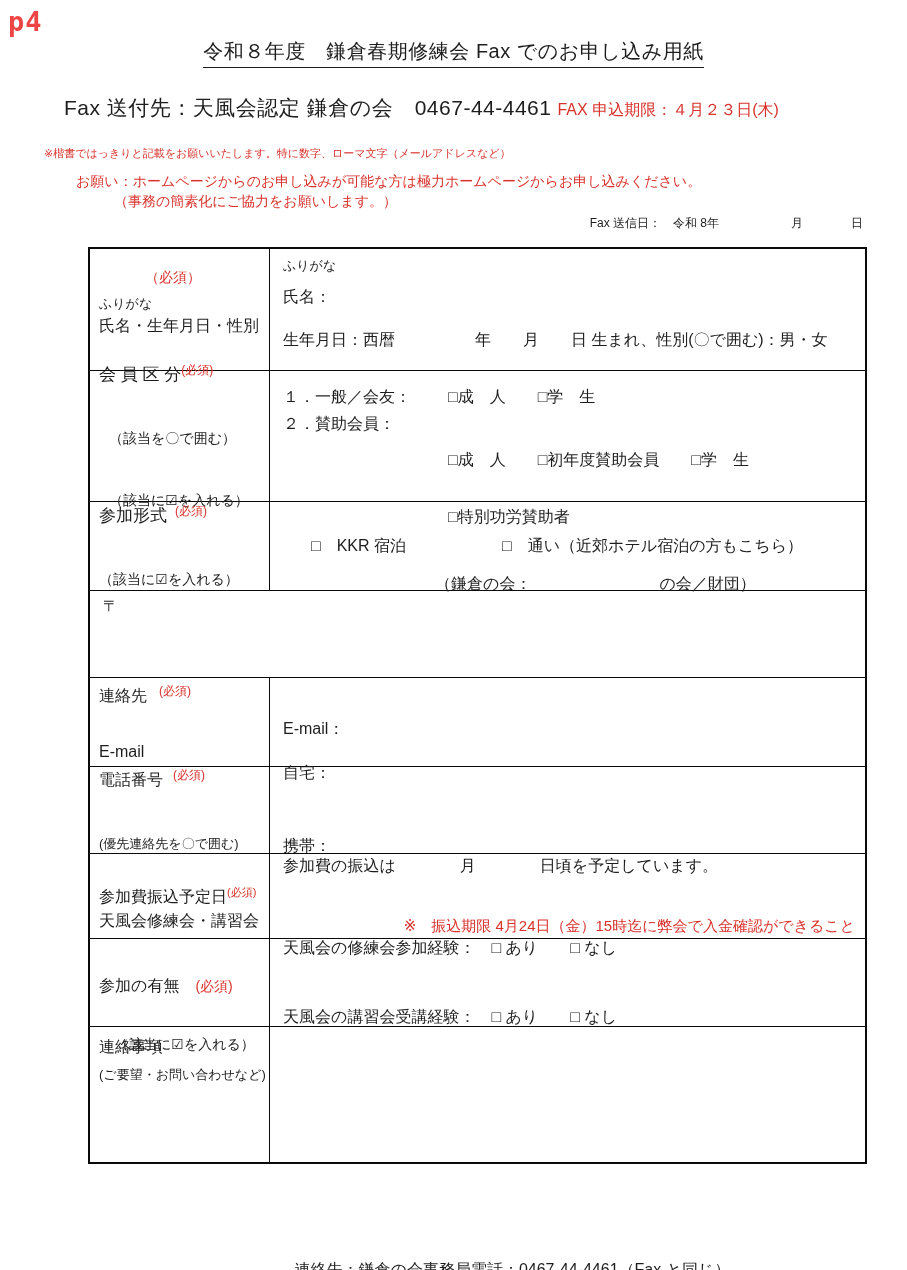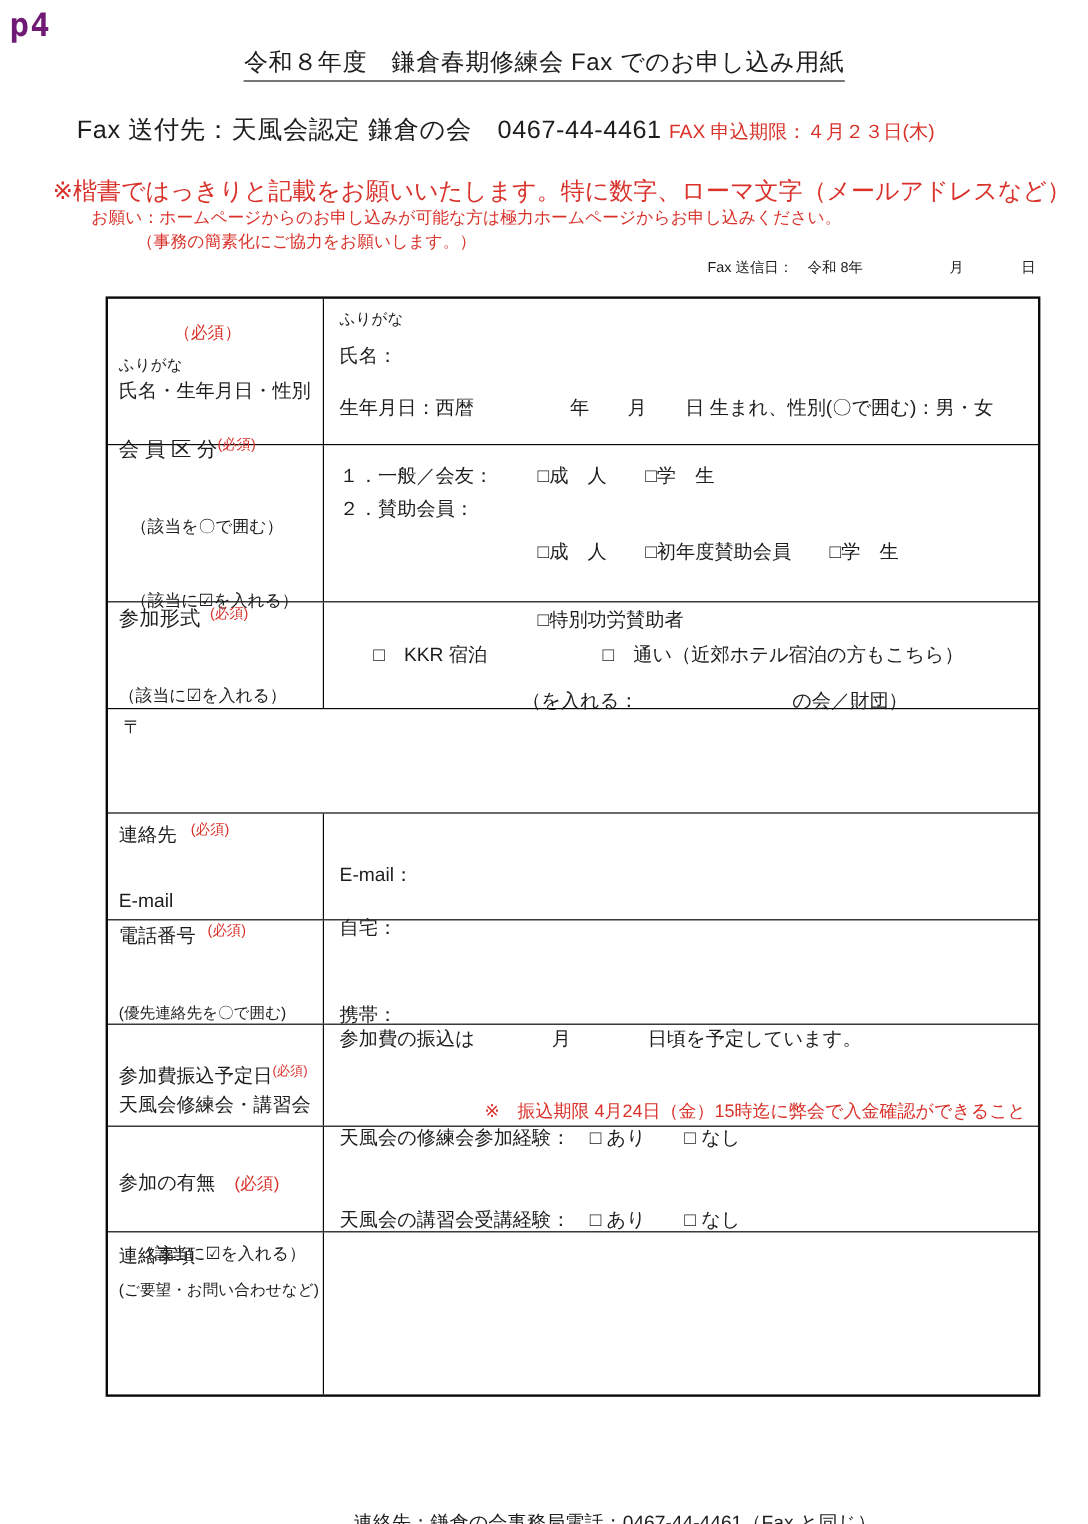--- a/index.html
+++ b/index.html
@@ -6,36 +6,36 @@
   .page{
     position:relative;
     width:907px;height:1270px;
     background:#ffffff;
     font-family:"Liberation Sans","DejaVu Sans",sans-serif;
     color:#1d1d1d;
     overflow:hidden;
   }
   .abs{position:absolute;}
   .red{color:#d9322b;}
-  .blue{color:#701a75;}
+  .blue{color:#ef4444;}
   .page-label{
     left:8px;top:6px;
     font-family:"DejaVu Sans Mono","Liberation Mono",monospace;
     font-weight:bold;font-size:27px;letter-spacing:1px;
   }
   .title-wrap{left:0;top:38px;width:907px;text-align:center;}
   .title{
     display:inline-block;font-size:20px;font-weight:500;
     border-bottom:1.5px solid #1d1d1d;padding-bottom:2px;
     letter-spacing:0.5px;
   }
   .faxline{left:64px;top:94px;display:flex;align-items:baseline;white-space:nowrap;}
   .fax-to{font-size:21px;letter-spacing:0.5px;}
   .fax-deadline{font-size:16px;margin-left:6px;}
-  .note1{left:44px;top:146px;font-size:20px;}
+  .note1{left:44px;top:146px;font-size:11px;}
   .note2{left:76px;top:173px;font-size:14px;}
   .note3{left:114px;top:193px;font-size:14px;}
   .senddate{right:44px;top:215px;font-size:12px;white-space:pre;}
 
   
   .tbl{
     position:absolute;left:88px;top:247px;width:779px;
     border:2px solid #0a0a0a;background:#fff;box-sizing:border-box;
   }
   .row{display:flex;border-top:1px solid #0a0a0a;box-sizing:border-box;}
@@ -115,21 +115,21 @@
           <span class="optlabel">１．一般／会友：</span>
           <span>□成　人　　□学　生</span>
         </div>
         <div class="optline">
           <span class="optlabel">２．賛助会員：</span>
           <span>
             <span style="display:block;">□成　人　　□初年度賛助会員　　□学　生</span>
             <span style="display:block;">□特別功労賛助者</span>
           </span>
         </div>
-        <div class="affil">（を入れる：　　　　　　　　の会／財団）</div>
+        <div class="affil">（鎌倉の会：　　　　　　　　の会／財団）</div>
       </div>
     </div>
 
     <div class="row r3">
       <div class="cl vc">
         <div class="lbl"><span>参加形式</span><span class="sup red" style="margin-left:8px;">(必須)</span></div>
         <div class="sub mt8">（該当に☑を入れる）</div>
       </div>
       <div class="cr vc">
         <div class="fld" style="padding-left:28px;">□　KKR 宿泊　　　　　　□　通い（近郊ホテル宿泊の方もこちら）</div>

